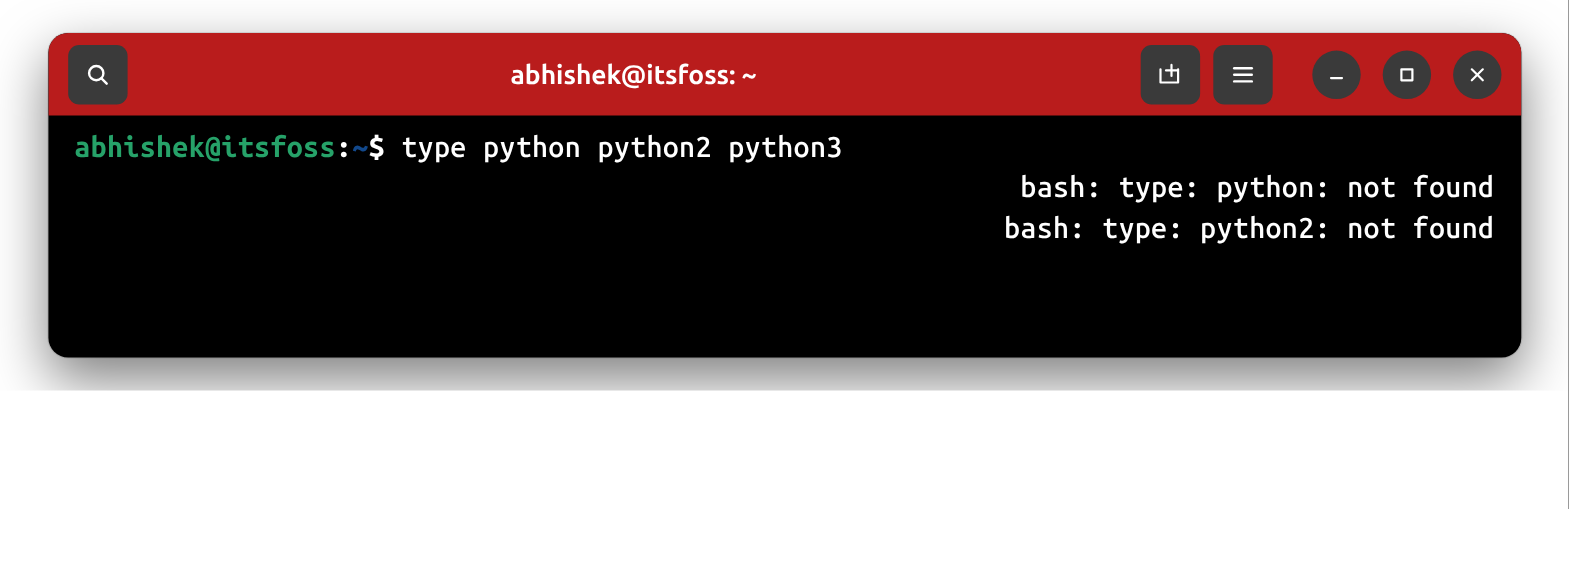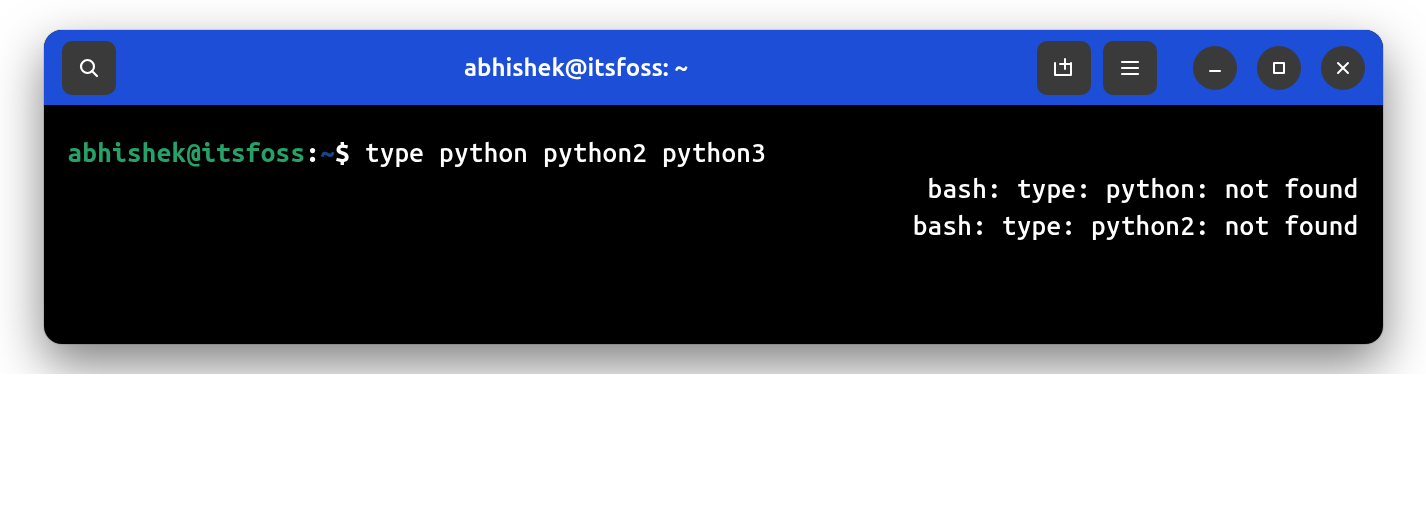--- a/index.html
+++ b/index.html
@@ -16,21 +16,21 @@
       padding: 30px;
     }
     .terminal-window {
       width: 1339px;
       background: #000000;
       border-radius: 18px;
       overflow: hidden;
       box-shadow: 0 20px 50px rgba(0,0,0,0.5), 0 0 0 1px rgba(0,0,0,0.1);
     }
     .titlebar {
-      background: #1d4ed8;
+      background: #b91c1c;
       height: 75px;
       display: flex;
       align-items: center;
       padding: 0 18px;
       gap: 10px;
     }
     .titlebar-left {
       display: flex;
       align-items: center;
     }
@@ -76,21 +76,21 @@
       align-items: center;
       justify-content: center;
       cursor: pointer;
       color: #ffffff;
     }
     .window-controls {
       display: flex;
       gap: 20px;
     }
     .terminal-body {
-      padding: 30px 24px 100px 24px;
+      padding: 11px 24px 100px 24px;
       font-size: 26px;
       line-height: 1.4;
       color: #ffffff;
       font-weight: 500;
       letter-spacing: 0.3px;
     }
     .line {
       white-space: pre;
     }
     .prompt-user {

